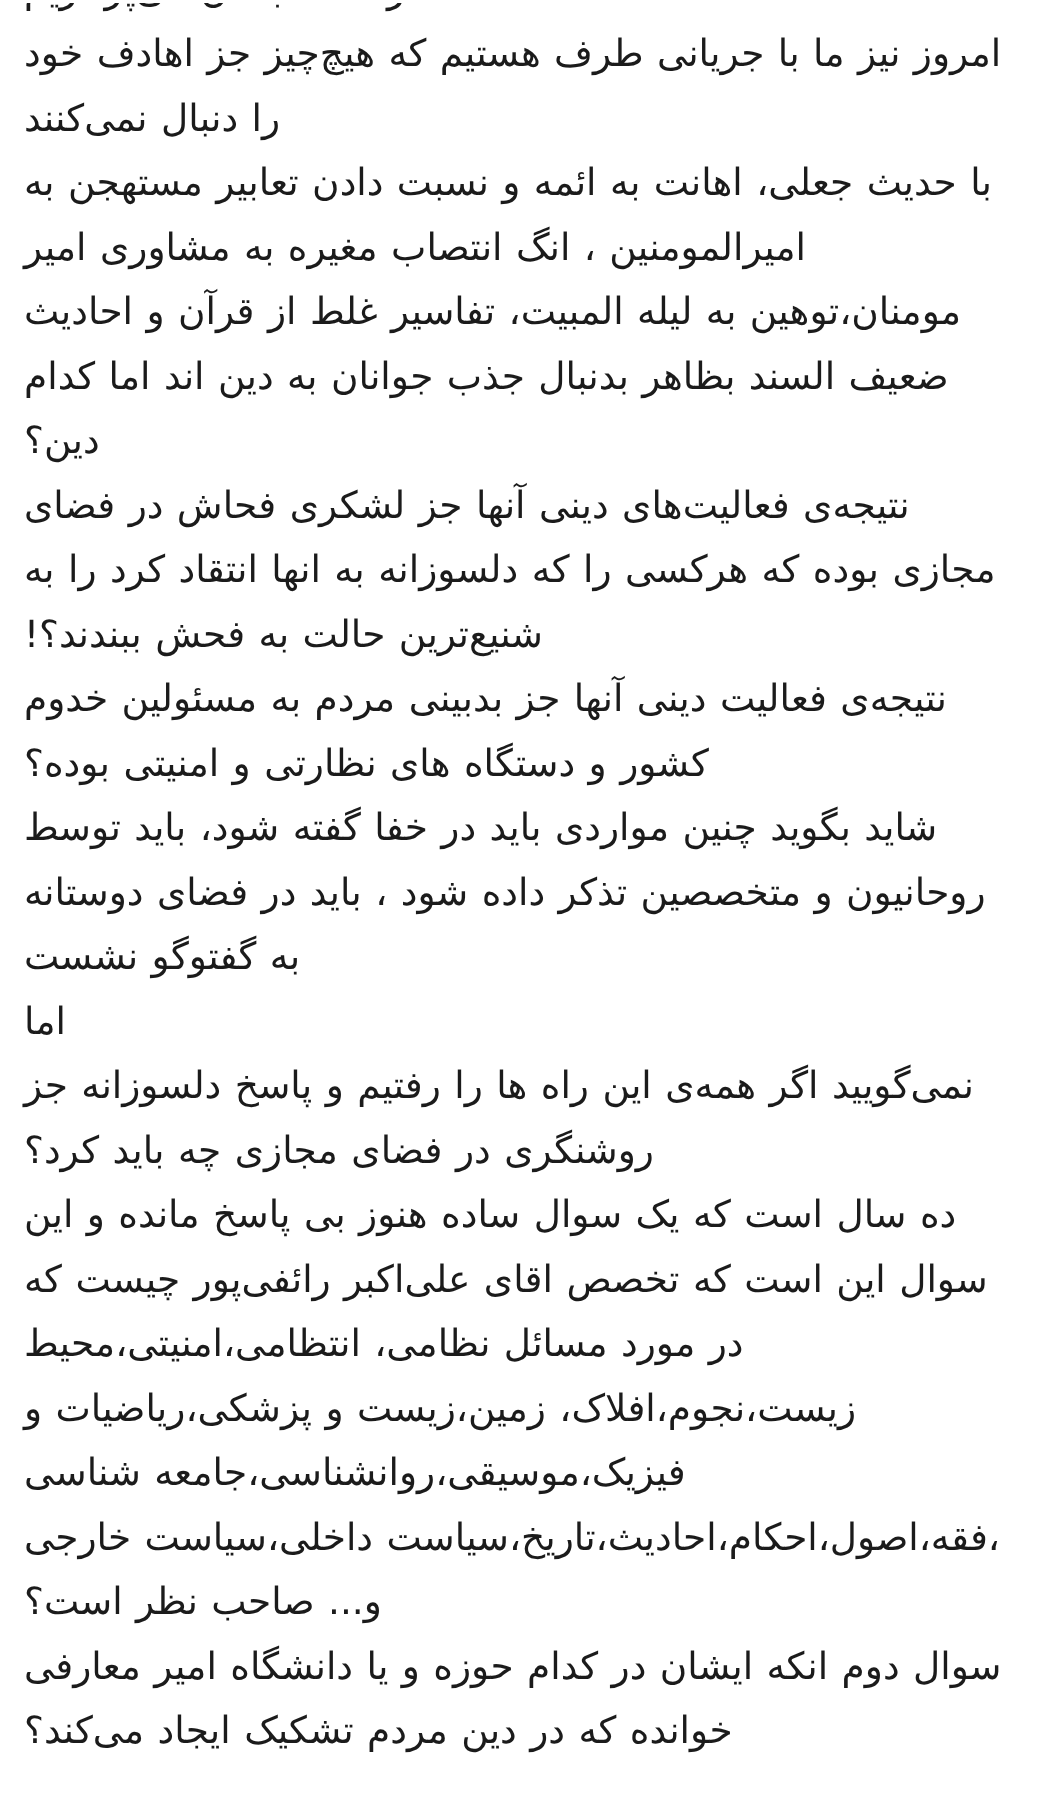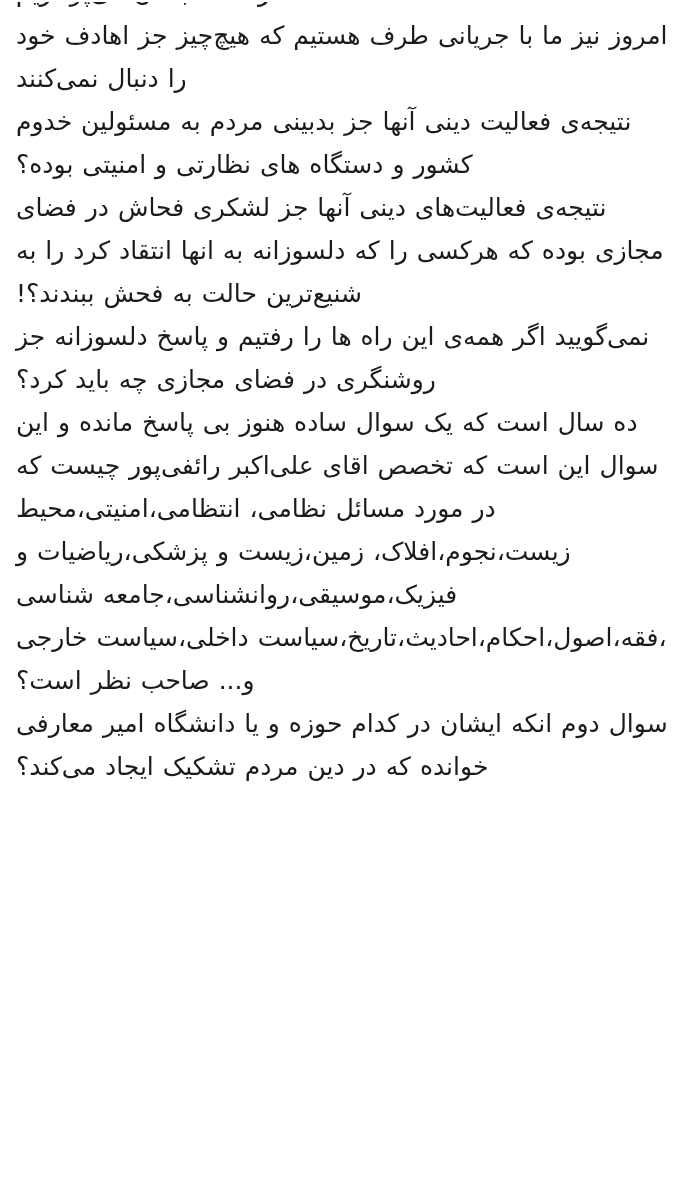--- a/index.html
+++ b/index.html
@@ -42,19 +42,22 @@
 </head>
 <body>
 
 <div class="text-page">
 
   <div class="clipped-line">
     <p>که در ادامه به آن می‌پردازیم</p>
   </div>
 
   <p>امروز نیز ما با جریانی طرف هستیم که هیچ‌چیز جز اهادف خود را دنبال نمی‌کنند</p>
+  <p>با حدیث جعلی، اهانت به ائمه و نسبت دادن تعابیر مستهجن به امیرالمومنین ، انگ انتصاب مغیره به مشاوری امیر مومنان،توهین به لیله المبیت، تفاسیر غلط از قرآن و احادیث ضعیف السند بظاهر بدنبال جذب جوانان به دین اند اما کدام دین؟</p>
+  <p>نتیجه‌ی فعالیت‌های دینی آنها جز لشکری فحاش در فضای مجازی بوده که هرکسی را که دلسوزانه به انها انتقاد کرد را به شنیع‌ترین حالت به فحش ببندند؟!</p>
   <p>نتیجه‌ی فعالیت دینی آنها جز بدبینی مردم به مسئولین خدوم کشور و دستگاه های نظارتی و امنیتی بوده؟</p>
-  <p>نتیجه‌ی فعالیت‌های دینی آنها جز لشکری فحاش در فضای مجازی بوده که هرکسی را که دلسوزانه به انها انتقاد کرد را به شنیع‌ترین حالت به فحش ببندند؟!</p>
+  <p>شاید بگوید چنین مواردی باید در خفا گفته شود، باید توسط روحانیون و متخصصین تذکر داده شود ، باید در فضای دوستانه به گفتوگو نشست</p>
+  <p>اما</p>
   <p>نمی‌گویید اگر همه‌ی این راه ها را رفتیم و پاسخ دلسوزانه جز روشنگری در فضای مجازی چه باید کرد؟</p>
   <p>ده سال است که یک سوال ساده هنوز بی پاسخ مانده و این سوال این است که تخصص اقای علی‌اکبر رائفی‌پور چیست که در مورد مسائل نظامی، انتظامی،امنیتی،محیط زیست،نجوم،افلاک، زمین،زیست و پزشکی،ریاضیات و فیزیک،موسیقی،روانشناسی،جامعه شناسی ،فقه،اصول،احکام،احادیث،تاریخ،سیاست داخلی،سیاست خارجی و... صاحب نظر است؟</p>
   <p>سوال دوم انکه ایشان در کدام حوزه و یا دانشگاه امیر معارفی خوانده که در دین مردم تشکیک ایجاد می‌کند؟</p>
 
 </div>
 
 </body></html>

